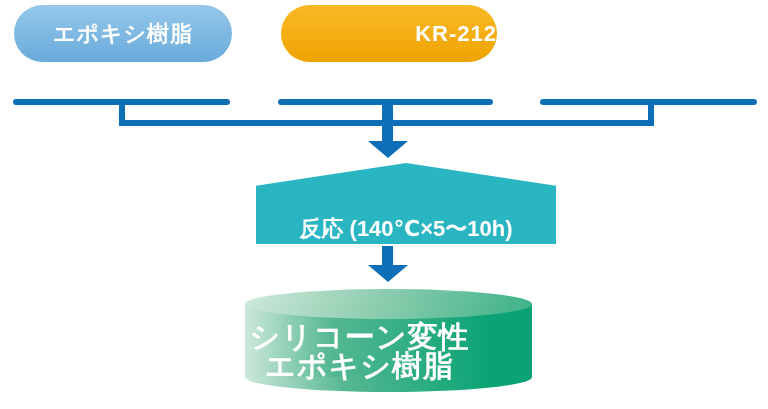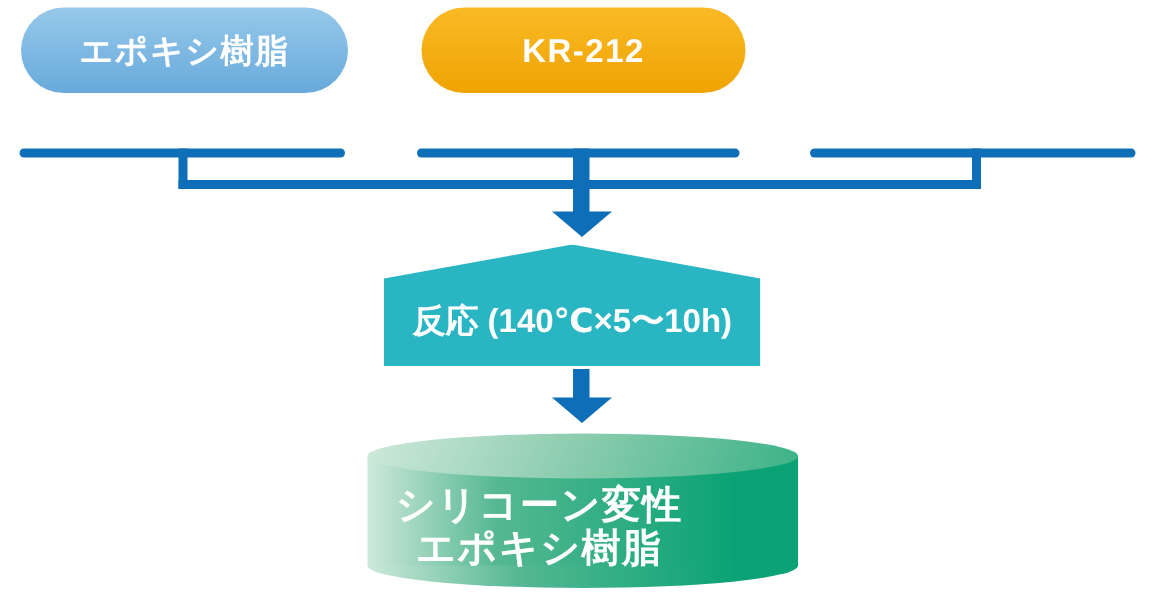--- a/index.html
+++ b/index.html
@@ -20,21 +20,21 @@
     border-radius: 29px;
     display: flex;
     align-items: center;
     justify-content: center;
     color: var(--text-white);
     font-size: 22px;
     font-weight: bold;
     letter-spacing: 1px;
   }
   .pill-blue   { background: linear-gradient(180deg, var(--pill-blue-top) 0%, var(--pill-blue-bottom) 100%); }
-  .pill-orange { background: linear-gradient(180deg, var(--pill-orange-top) 0%, var(--pill-orange-bottom) 100%); }
+  .pill-orange { background: linear-gradient(180deg, var(--pill-orange-top) 0%, var(--pill-orange-bottom) 100%); justify-content: flex-end; }
   .pill-epoxy    { left: 14px;  width: 218px; }
   .pill-kr212    { left: 281px; width: 216px; }
   .pill-catalyst { left: 545px; width: 213px; }
 
   
   .hbar {
     position: absolute;
     top: 99px;
     height: 6px;
     border-radius: 3px;
@@ -82,26 +82,26 @@
     border-top: 17px solid var(--line-blue);
   }
   .arrow-head-1 { top: 141px; }
   .arrow-head-2 { top: 265px; }
 
   
   .pentagon {
     position: absolute;
     left: 256px;
     top: 163px;
-    width: 251px;
+    width: 300px;
     height: 81px;
     background: var(--teal);
     clip-path: polygon(50% 0%, 100% 28%, 100% 100%, 0% 100%, 0% 28%);
     display: flex;
-    align-items: center;
+    align-items: flex-end;
     justify-content: center;
     padding-top: 21px;
     box-sizing: border-box;
     color: var(--text-white);
     font-size: 22px;
     font-weight: bold;
     white-space: nowrap;
   }
 
   
@@ -131,21 +131,21 @@
     border-radius: 50%;
     background: linear-gradient(115deg, var(--cyl-top-light) 0%, var(--cyl-top-mid) 45%, var(--cyl-top-dark) 100%);
   }
   .cyl-label {
     position: absolute;
     left: 245px;
     top: 322px;
     width: 229px;
     text-align: center;
     color: var(--text-white);
-    font-size: 26px;
+    font-size: 30px;
     font-weight: bold;
     line-height: 29px;
     letter-spacing: 1px;
   }
   .cyl-label span { display: block; }
 </style>
 </head>
 <body>
 
 <div class="canvas">

